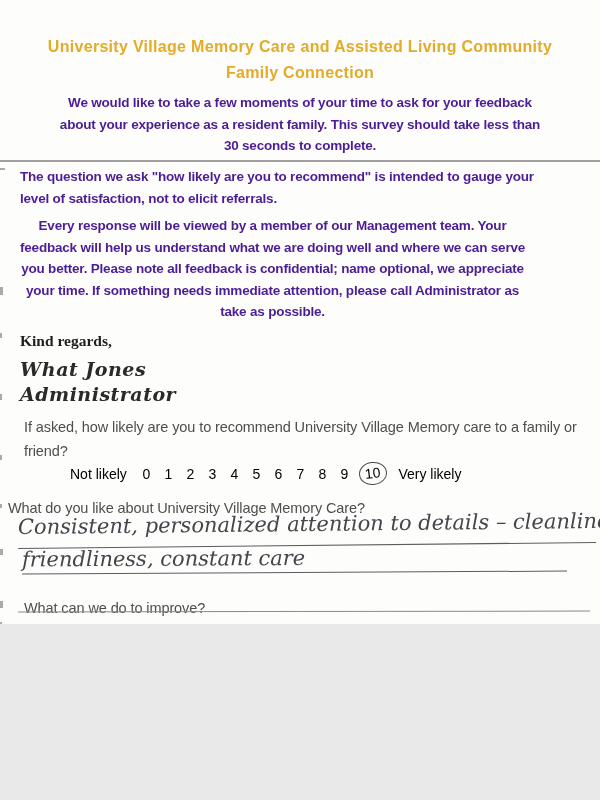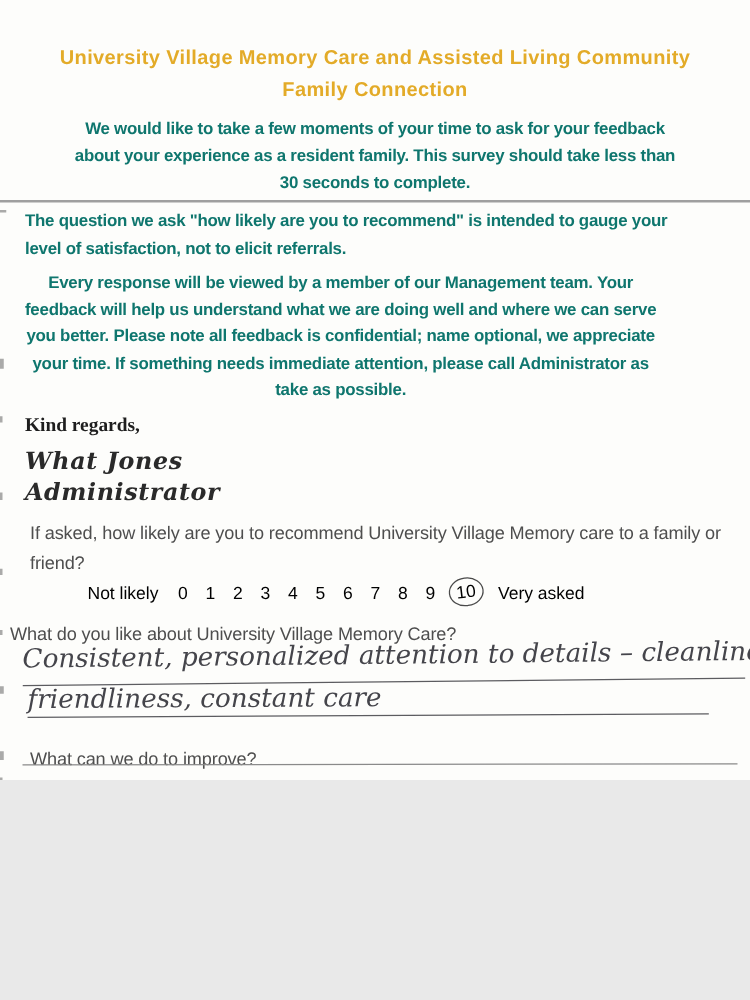--- a/index.html
+++ b/index.html
@@ -4,21 +4,21 @@
 <style>
   html,body{margin:0;padding:0;}
   body{width:600px;height:800px;background:#e9e9e9;font-family:"Liberation Sans",sans-serif;}
   .page{position:relative;width:600px;height:624px;background:#fdfdfb;overflow:hidden;}
 
   
   .title{position:absolute;top:34px;left:0;width:600px;text-align:center;
     color:#e3ab28;font-weight:bold;font-size:16px;line-height:26px;letter-spacing:.3px;}
 
   
-  .comic{position:absolute;color:#0f766e;font-weight:bold;font-size:13.5px;
+  .comic{position:absolute;color:#4c1d95;font-weight:bold;font-size:13.5px;
     letter-spacing:-.2px;line-height:21.5px;white-space:nowrap;}
   .centered{width:600px;text-align:center;left:0;}
 
   .divider{position:absolute;top:160px;left:0;width:600px;height:2px;background:#9f9f9f;}
 
   
   .regards{position:absolute;top:332px;left:20px;font-family:"Liberation Serif",serif;
     font-size:15.5px;color:#1e1e1e;font-weight:bold;}
   .script{position:absolute;top:357px;left:20px;font-family:"DejaVu Serif",serif;
     font-style:italic;font-weight:bold;font-size:19px;line-height:25px;color:#2a2a2a;
@@ -100,21 +100,21 @@
     <span class="num">1</span>
     <span class="num">2</span>
     <span class="num">3</span>
     <span class="num">4</span>
     <span class="num">5</span>
     <span class="num">6</span>
     <span class="num">7</span>
     <span class="num">8</span>
     <span class="num">9</span>
     <span class="num circled">10</span>
-    <span class="lab">Very asked</span>
+    <span class="lab">Very likely</span>
   </div>
 
   <div class="q" style="top:496px;left:8px;">What do you like about University Village Memory Care?</div>
   <div class="ansline ans1 hand">Consistent, personalized attention to details – cleanliness,</div>
   <div class="ansline ans2 hand">friendliness, constant care</div>
 
   <div class="q" style="top:576px;left:24px;margin-top:20px;">What can we do to improve?</div>
   <div class="blank1"></div>
   <div class="blank2"></div>
 

